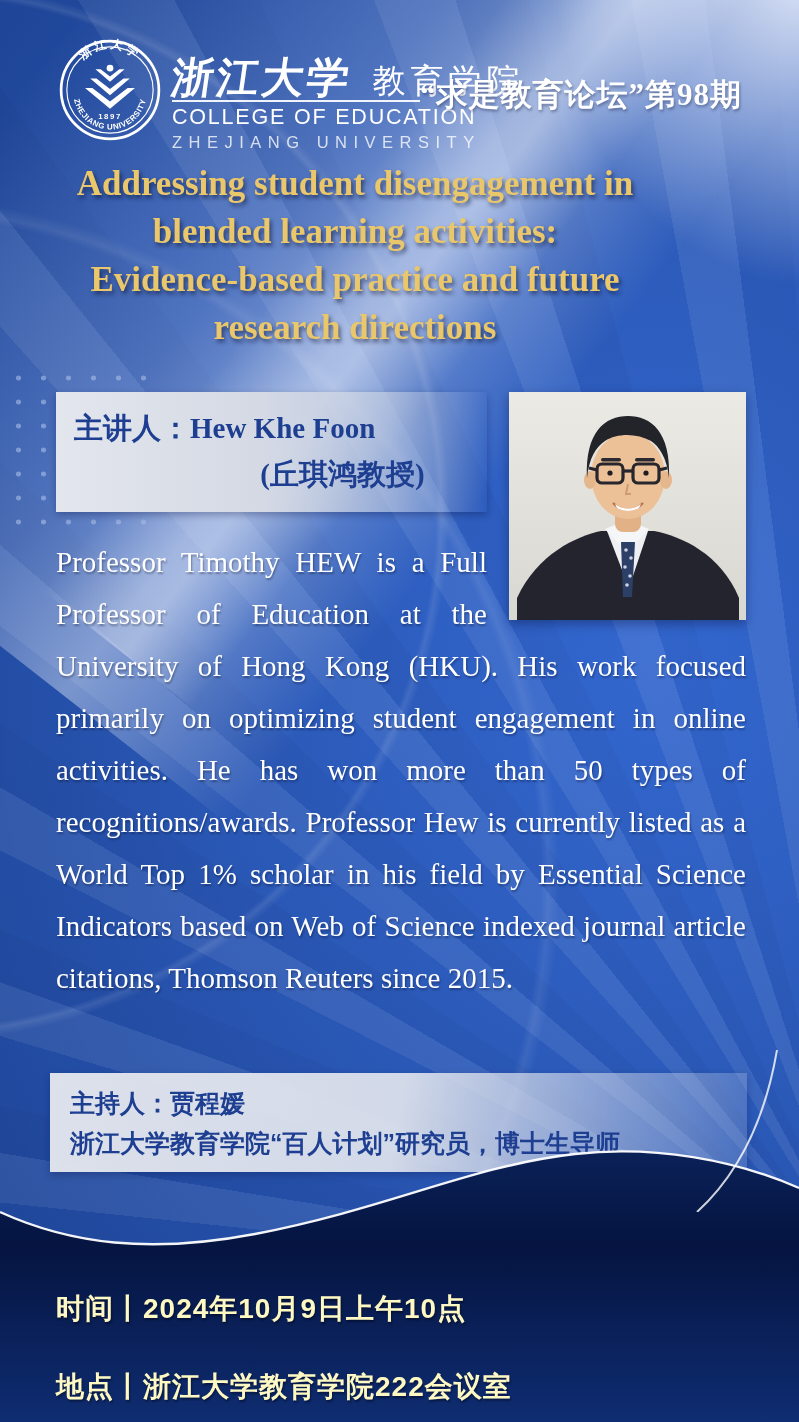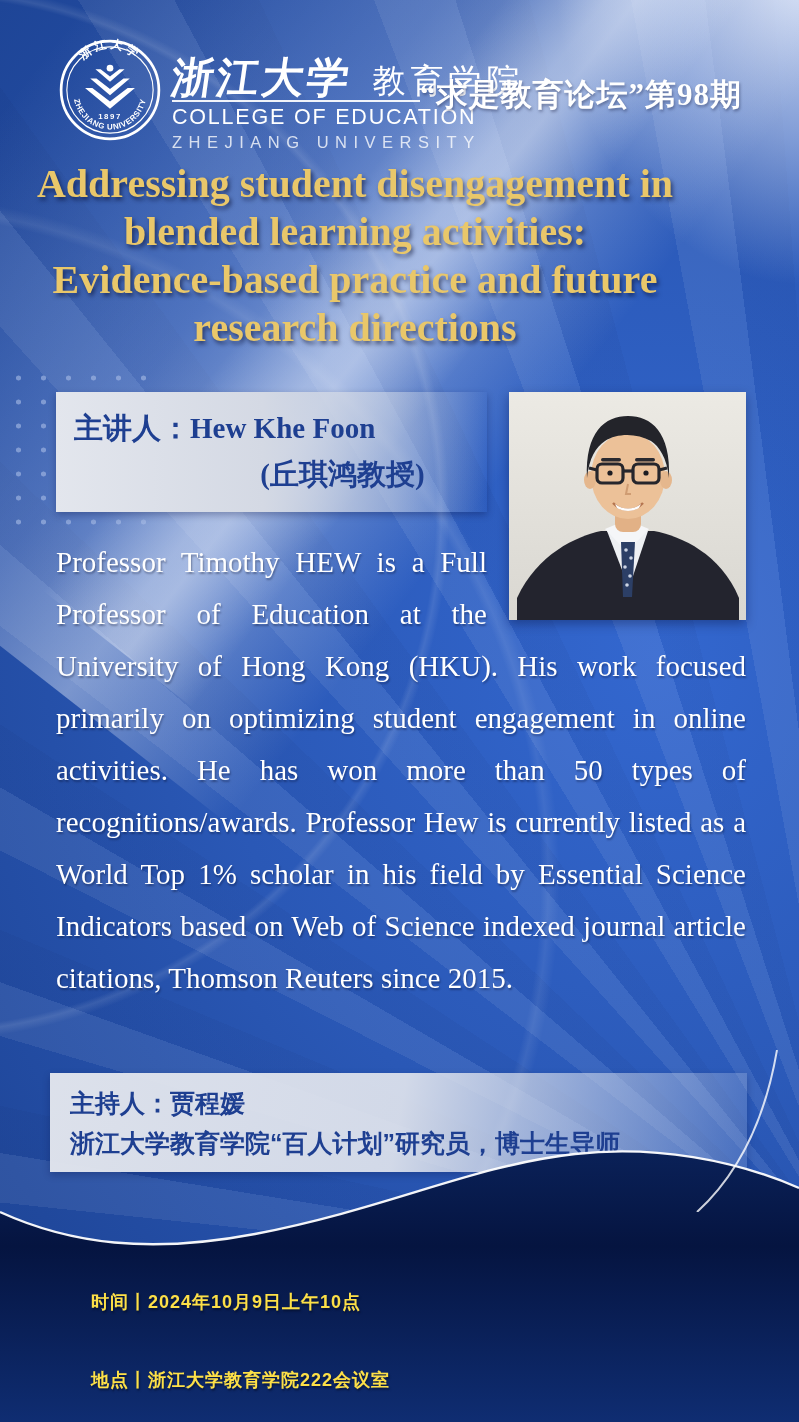--- a/index.html
+++ b/index.html
@@ -62,21 +62,21 @@
   .en-univ { font-size:16.5px; font-weight:400; letter-spacing:6.5px; color:rgba(255,255,255,0.78); margin-top:3px; }
   .forum-badge {
     position:absolute; left:420px; top:74px; width:360px;
     font-family:"Liberation Serif", serif; font-weight:700; font-size:31px;
     color:#fff; letter-spacing:1px; text-shadow:1px 2px 3px rgba(5,10,40,0.35);
   }
 
   
   .page-title {
     position:absolute; left:0; top:160px; width:710px; text-align:center;
-    font-family:"Liberation Serif", serif; font-weight:700; font-size:40px;
+    font-family:"Liberation Serif", serif; font-weight:700; font-size:35px;
     line-height:48px; color:#e9c76a; text-shadow:2px 3px 4px rgba(5,10,40,0.55);
   }
 
   
   .content { position:absolute; left:56px; top:392px; width:690px; }
   .photo {
     float:right; width:237px; height:228px; margin:0 0 16px 22px;
     box-shadow:0 4px 10px rgba(0,10,50,0.35);
   }
   .speaker-card {
@@ -98,22 +98,22 @@
     padding:10px 20px;
     background:linear-gradient(100deg, rgba(228,231,238,0.96) 0%, rgba(228,231,238,0.90) 50%, rgba(228,231,238,0.55) 74%, rgba(228,231,238,0.16) 100%);
     box-shadow:0 3px 7px rgba(0,10,60,0.25);
   }
   .host-line { font-size:25px; font-weight:700; color:#1e3f91; line-height:40px; white-space:nowrap; }
 
   
   .bottom-wave { position:absolute; left:0; top:1140px; width:799px; height:282px; }
   .right-arc { position:absolute; left:679px; top:1050px; width:120px; height:162px; }
   .footer-line {
-    position:absolute; left:56px; color:#fde047; font-weight:700; font-size:18px;
-    letter-spacing:1px; white-space:nowrap; text-shadow:1px 2px 2px rgba(0,5,25,0.5);margin-left:35px;
+    position:absolute; left:56px; color:#fef9c3; font-weight:700; font-size:28px;
+    letter-spacing:1px; white-space:nowrap; text-shadow:1px 2px 2px rgba(0,5,25,0.5);
   }
   .time-line { top:1290px; }
   .venue-line { top:1368px; }
 </style>
 </head>
 <body>
 
 <div class="poster">
 
   <div class="layer bg-base"></div>

